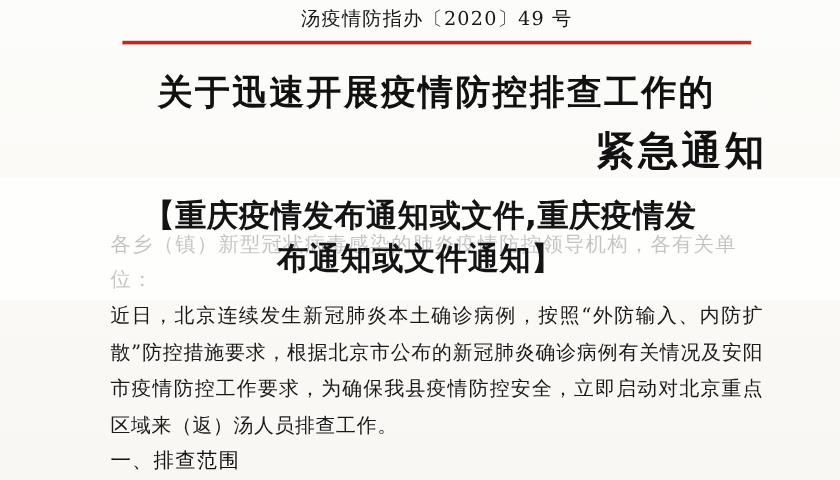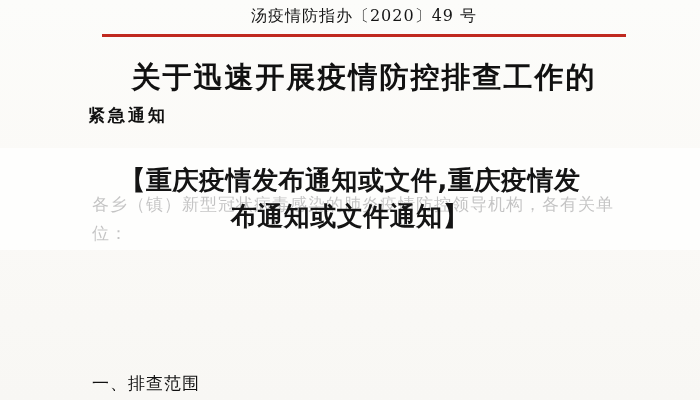--- a/index.html
+++ b/index.html
@@ -65,24 +65,24 @@
     font-size: 29px;
     letter-spacing: 2px;
     color: #111;
     line-height: 1.45;
   }
   .doc-title-2 {
     position: absolute;
     top: 104px;
     left: 0;
     right: 0;
-    text-align: left;
+    text-align: right;
     font-family: "DejaVu Serif", serif;
     font-weight: bold;
-    font-size: 17px;
+    font-size: 33px;
     letter-spacing: 3px;
     color: #111;
   }
   .doc-recipient {
     position: absolute;
     top: 190px;
     left: 4px;
     right: 4px;
     font-family: "DejaVu Serif", serif;
     font-size: 17px;
@@ -155,20 +155,23 @@
 
       <div class="doc-title">关于迅速开展疫情防控排查工作的</div>
 
       <div class="doc-title-2">紧急通知</div>
 
       <div class="doc-recipient">
         <span>各乡（镇）新型冠状病毒感染的肺炎疫情防控领导机构，各有关单</span>
         <span class="line2">位：</span>
       </div>
 
+      <div class="doc-body">
+        <p>近日，北京连续发生新冠肺炎本土确诊病例，按照“外防输入、内防扩散”防控措施要求，根据北京市公布的新冠肺炎确诊病例有关情况及安阳市疫情防控工作要求，为确保我县疫情防控安全，立即启动对北京重点区域来（返）汤人员排查工作。</p>
+      </div>
 
       <div class="doc-section">一、排查范围</div>
 
     </div>
   </div>
 
   <div class="overlay">
     <div class="overlay-text">
       <div>【重庆疫情发布通知或文件,重庆疫情发</div>
       <div>布通知或文件通知】</div>

